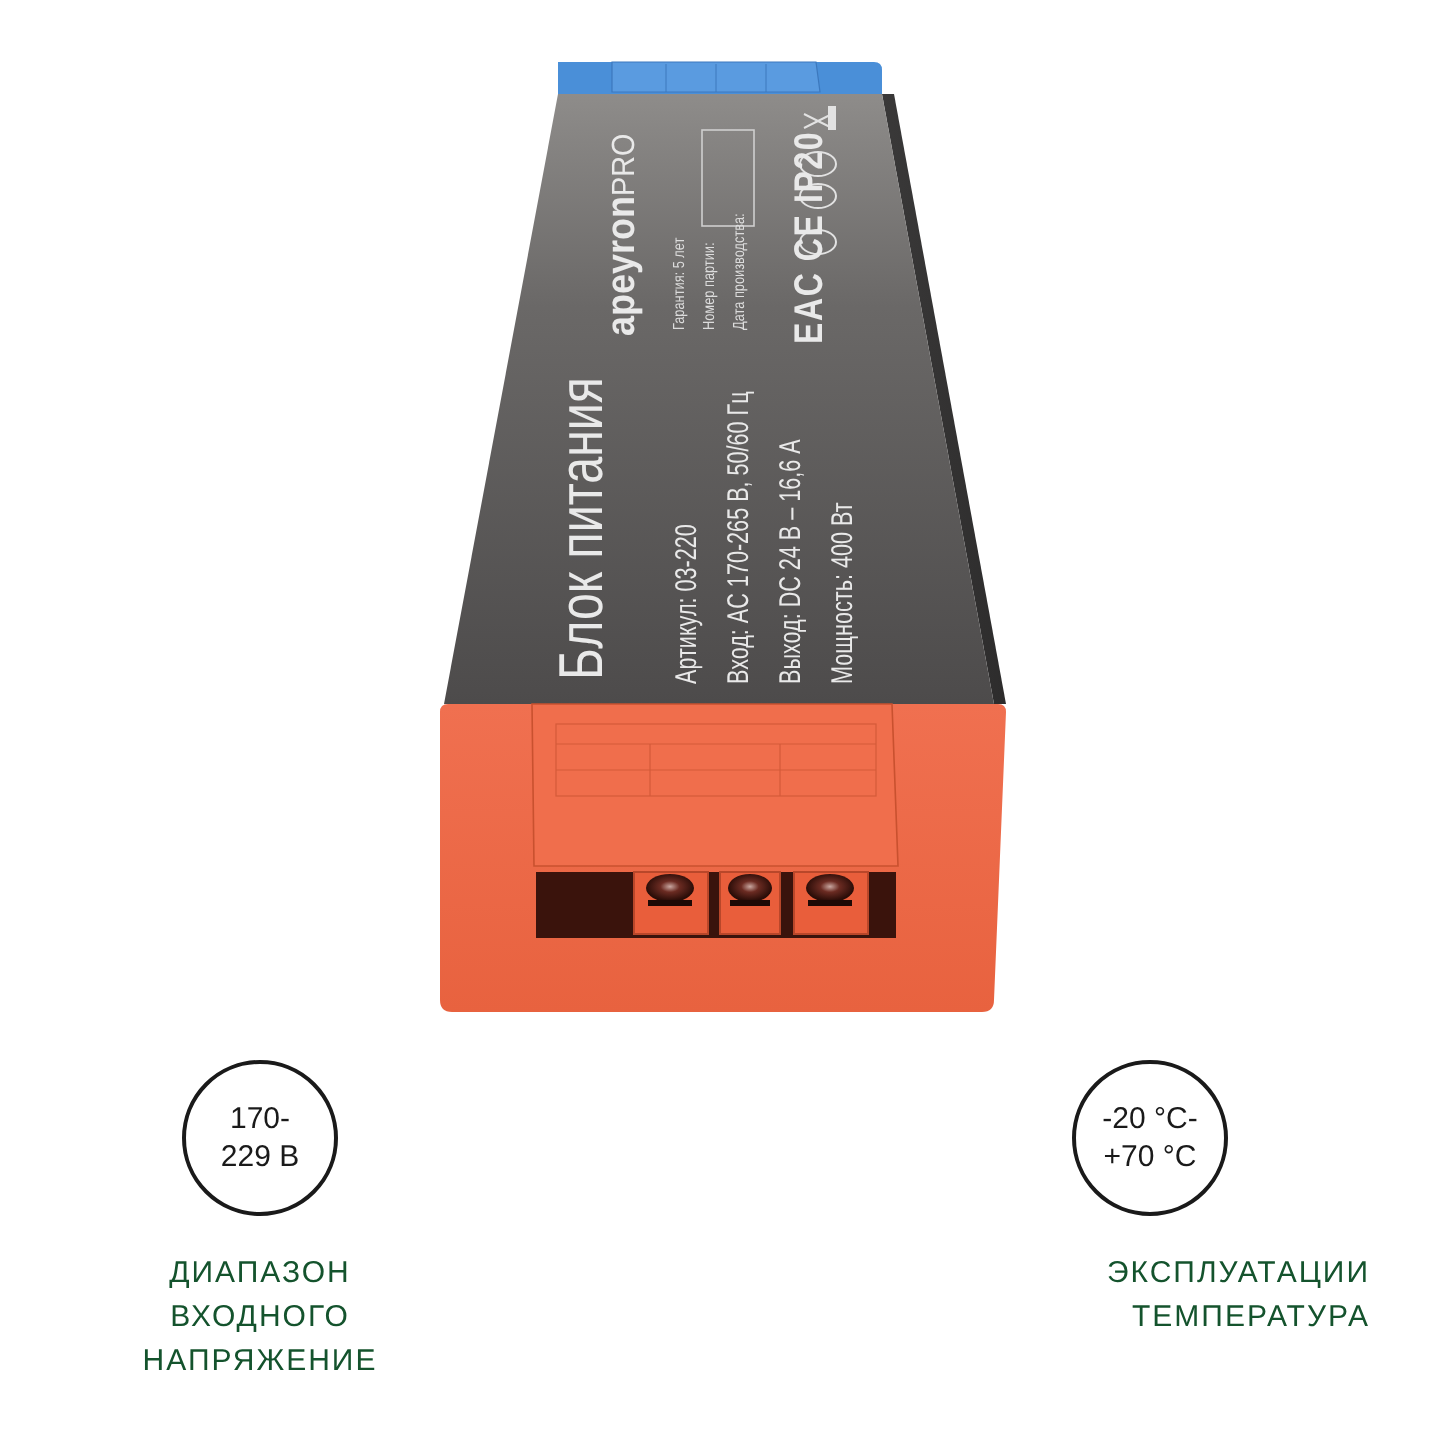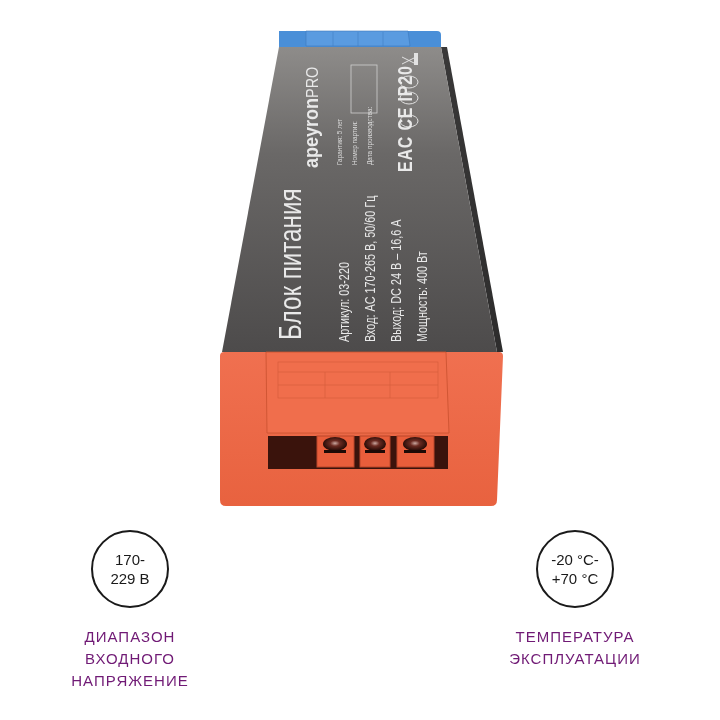--- a/index.html
+++ b/index.html
@@ -22,21 +22,21 @@
     .cert { font-size: 20px; font-weight: bold; transform: rotate(-90deg) scaleX(0.8); letter-spacing: 1px; }
 
     .features { position: absolute; left: 0; top: 530px; width: 580px; height: 190px; }
     .feature { position: absolute; top: 0; width: 220px; text-align: center; }
     .circle {
       width: 74px; height: 74px; border: 2px solid #1a1a1a; border-radius: 50%;
       margin: 0 auto; display: flex; align-items: center; justify-content: center; flex-direction: column;
       font-size: 15px; color: #1a1a1a; line-height: 19px;
     }
     .caption {
-      margin-top: 18px; font-size: 15px; color: #701a75; letter-spacing: 1px; line-height: 22px;
+      margin-top: 18px; font-size: 15px; color: #14532d; letter-spacing: 1px; line-height: 22px;
     }
   </style>
 </head>
 <body>
 
 <div class="product">
   <svg width="720" height="520" viewBox="0 0 720 520">
     <defs>
       <linearGradient id="bodyGrad" x1="0" y1="0" x2="0" y2="1">
         <stop offset="0" stop-color="#8e8c8a"></stop>
@@ -124,23 +124,23 @@
       <span>229 В</span>
     </div>
     <div class="caption">
       <div>ДИАПАЗОН</div>
       <div>ВХОДНОГО</div>
       <div>НАПРЯЖЕНИЕ</div>
     </div>
   </div>
 
 
-  <div class="feature" style="left:465px;">
+  <div class="feature" style="left:465px;text-align:right;">
     <div class="circle">
       <span>-20 °C-</span>
       <span>+70 °C</span>
     </div>
     <div class="caption">
+      <div>ЭКСПЛУАТАЦИИ</div>
       <div>ТЕМПЕРАТУРА</div>
-      <div>ЭКСПЛУАТАЦИИ</div>
     </div>
   </div>
 </div>
 
 </body></html>

